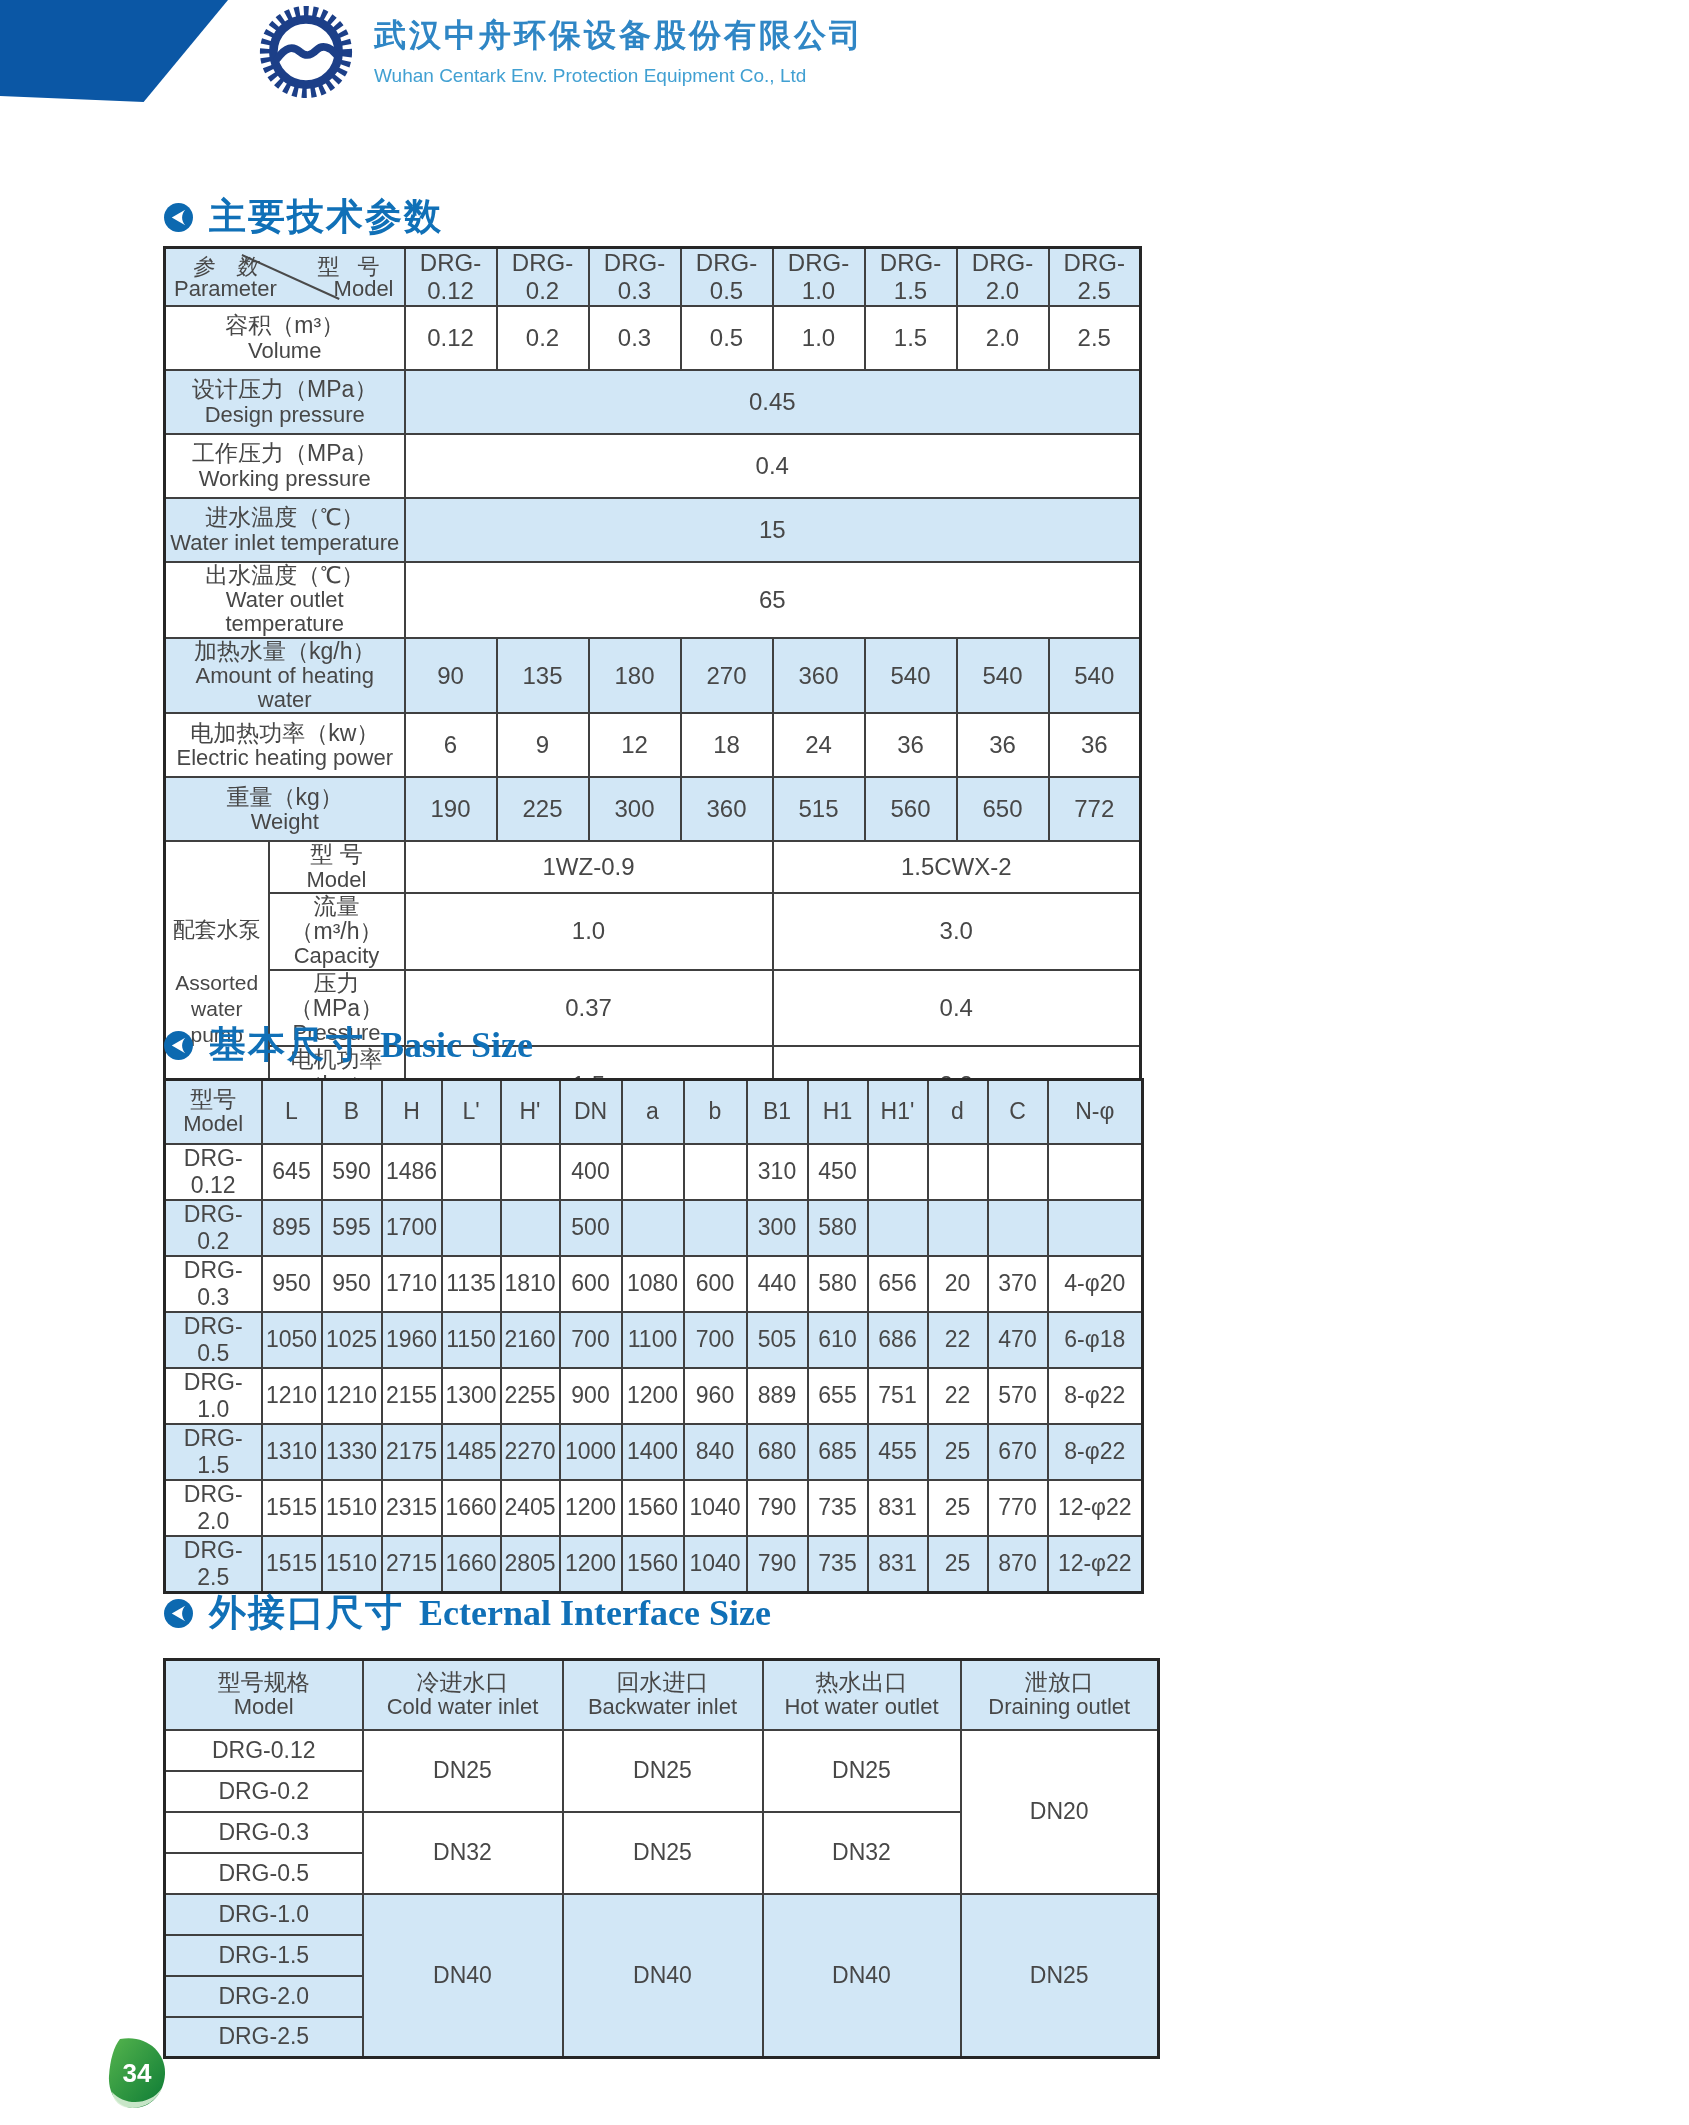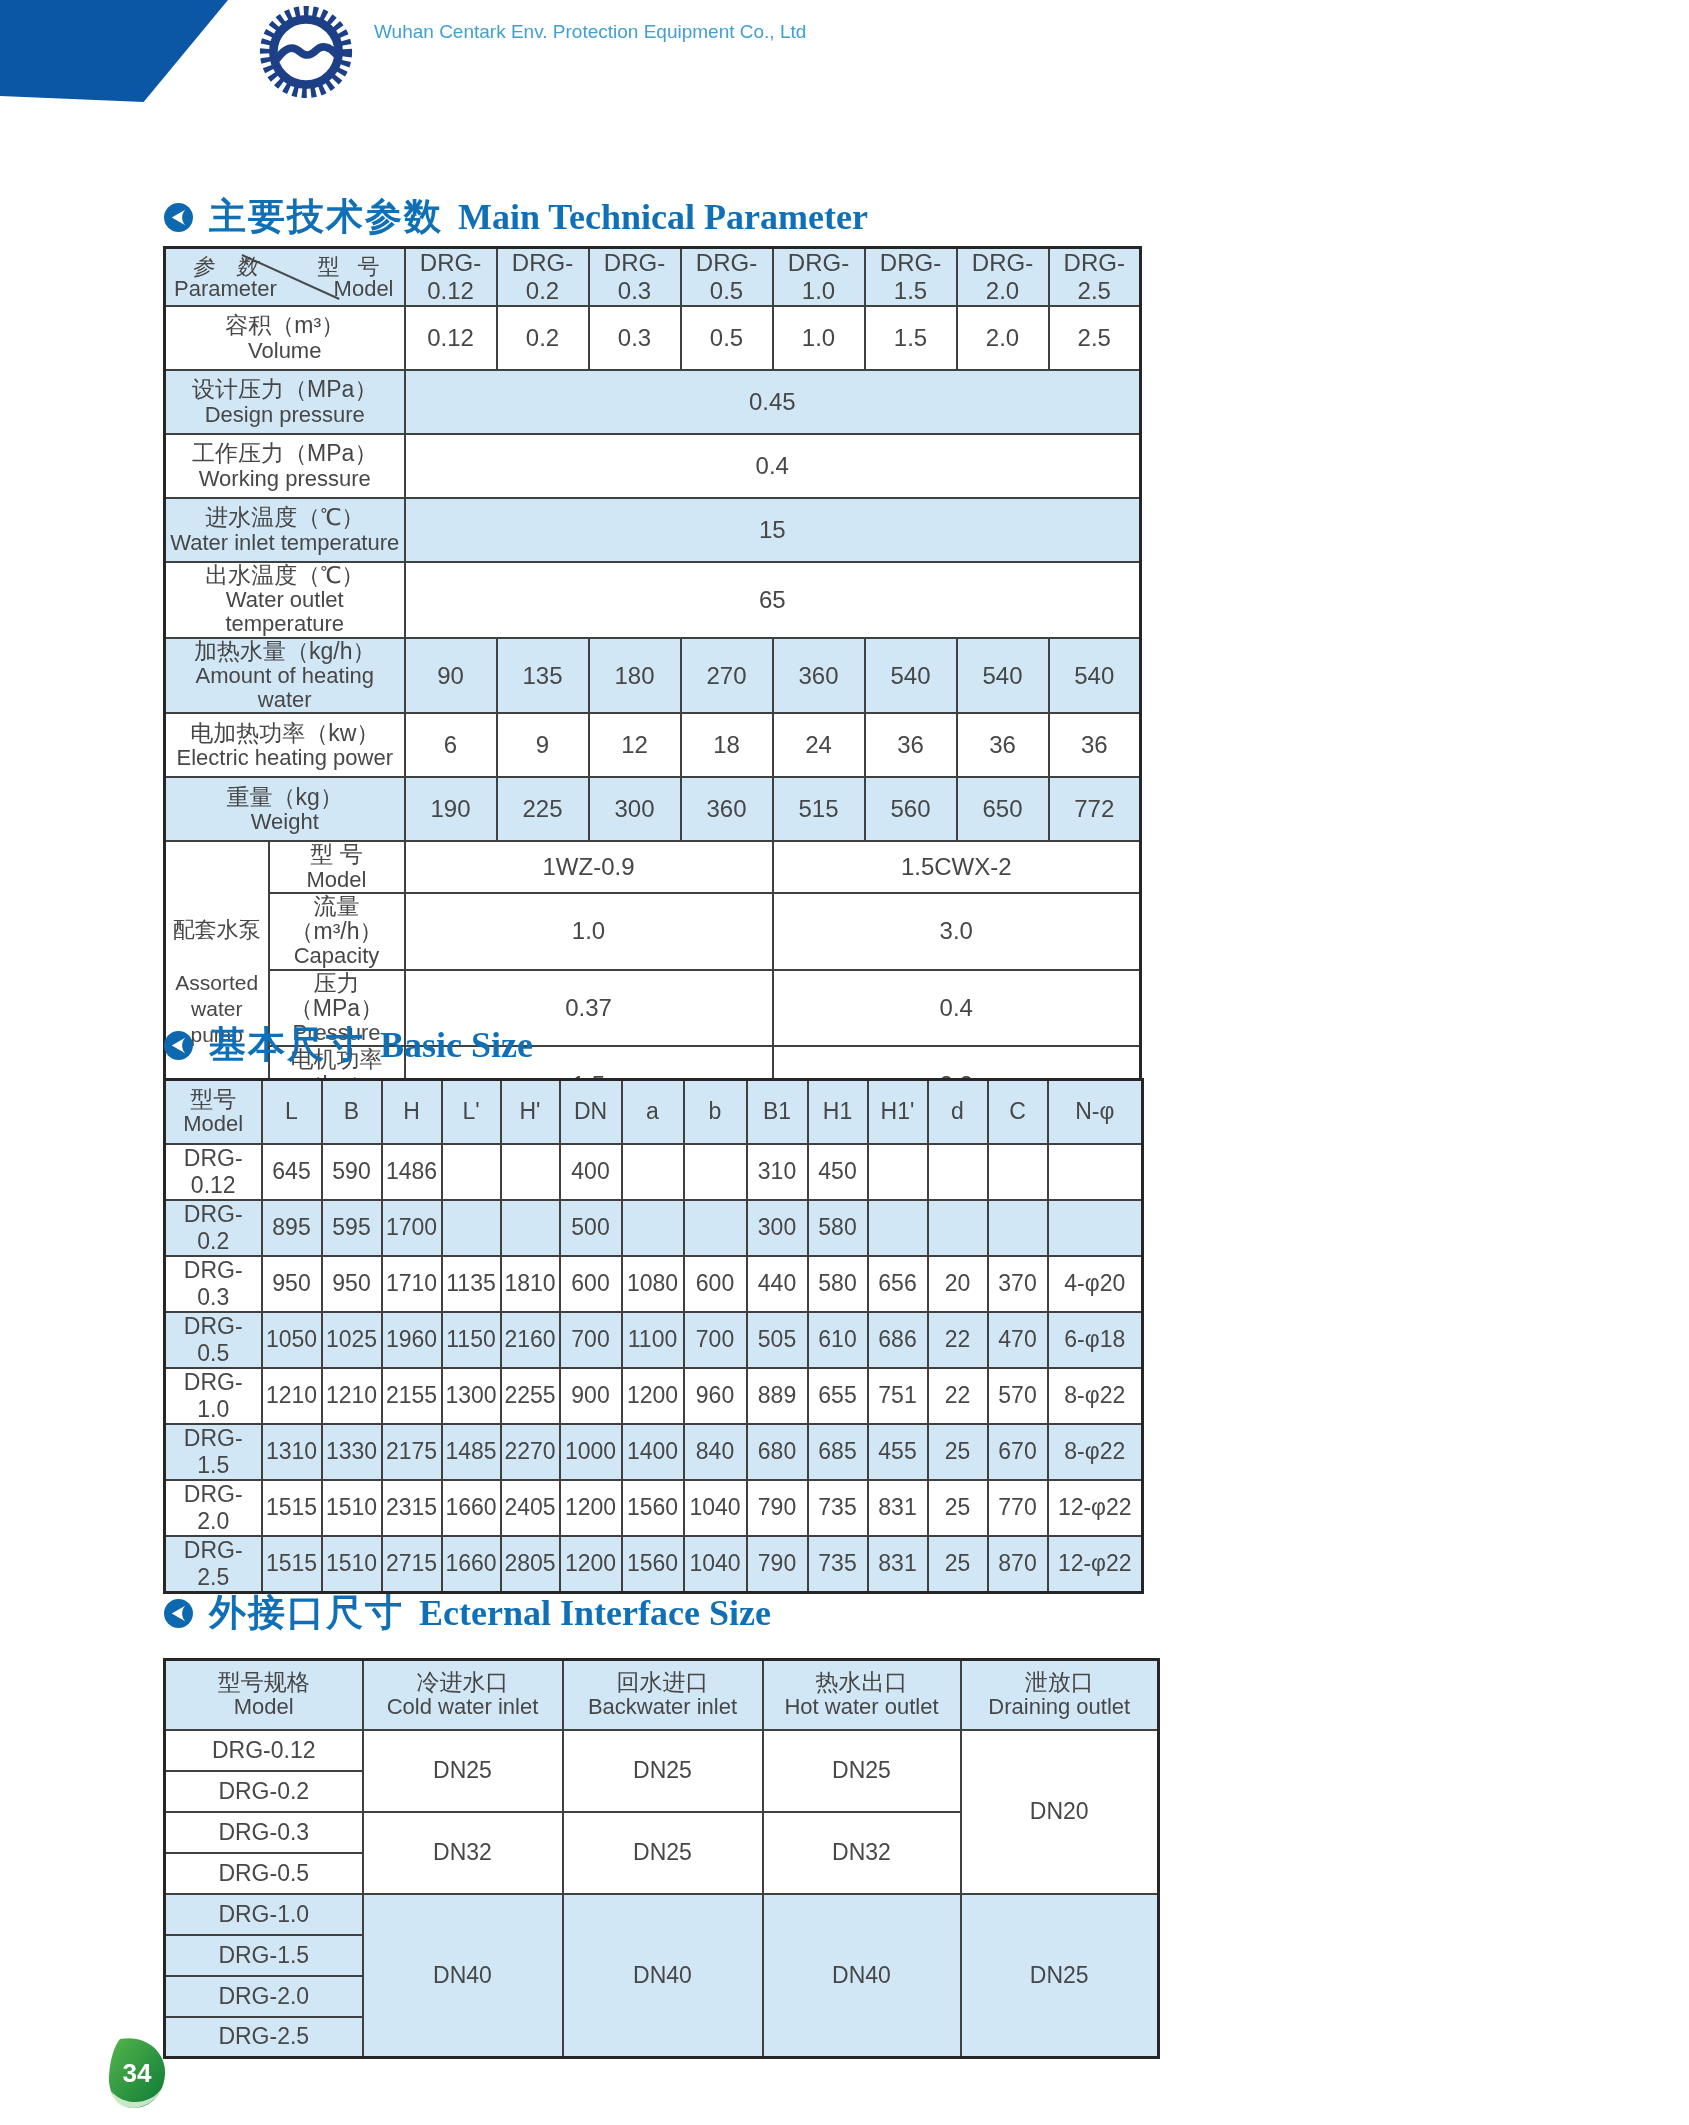--- a/index.html
+++ b/index.html
@@ -72,30 +72,30 @@
 
 <div class="hdr-shape"></div>
 
 <svg class="logo" viewBox="0 0 100 100">
   <circle cx="50" cy="50" r="42" fill="none" stroke="#1c3f88" stroke-width="12" stroke-dasharray="5 4.3"></circle>
   <circle cx="50" cy="50" r="34" fill="#ffffff" stroke="#1c3f88" stroke-width="9"></circle>
   <path d="M20 57 C29 45 36 43 44 50 C50 55 55 54 61 48 C67 42 75 45 81 52" fill="none" stroke="#1c3f88" stroke-width="8" stroke-linecap="round"></path>
 </svg>
 
 <div class="company">
+  <span class="company-cn">武汉中舟环保设备股份有限公司</span>
   <span class="company-en">Wuhan Centark Env. Protection Equipment Co., Ltd</span>
 </div>
 
 <div class="sec-head" style="top:192px">
   <svg class="sec-icon" viewBox="0 0 30 30">
     <circle cx="15" cy="15" r="14" fill="#0c69b0"></circle>
     <path d="M21.5 7.5 L8.5 15 L21.5 22.5 C17.5 18 17.5 12 21.5 7.5 Z" fill="#ffffff"></path>
   </svg>
   <span class="h-cn">主要技术参数</span>
-  <span class="h-en">Main Technical Parameter</span>
 </div>
 
 <table class="t1">
   <colgroup>
     <col style="width:104px">
       <col style="width:136px">
     <col style="width:92px">
       <col style="width:92px">
       <col style="width:92px">
       <col style="width:92px">

